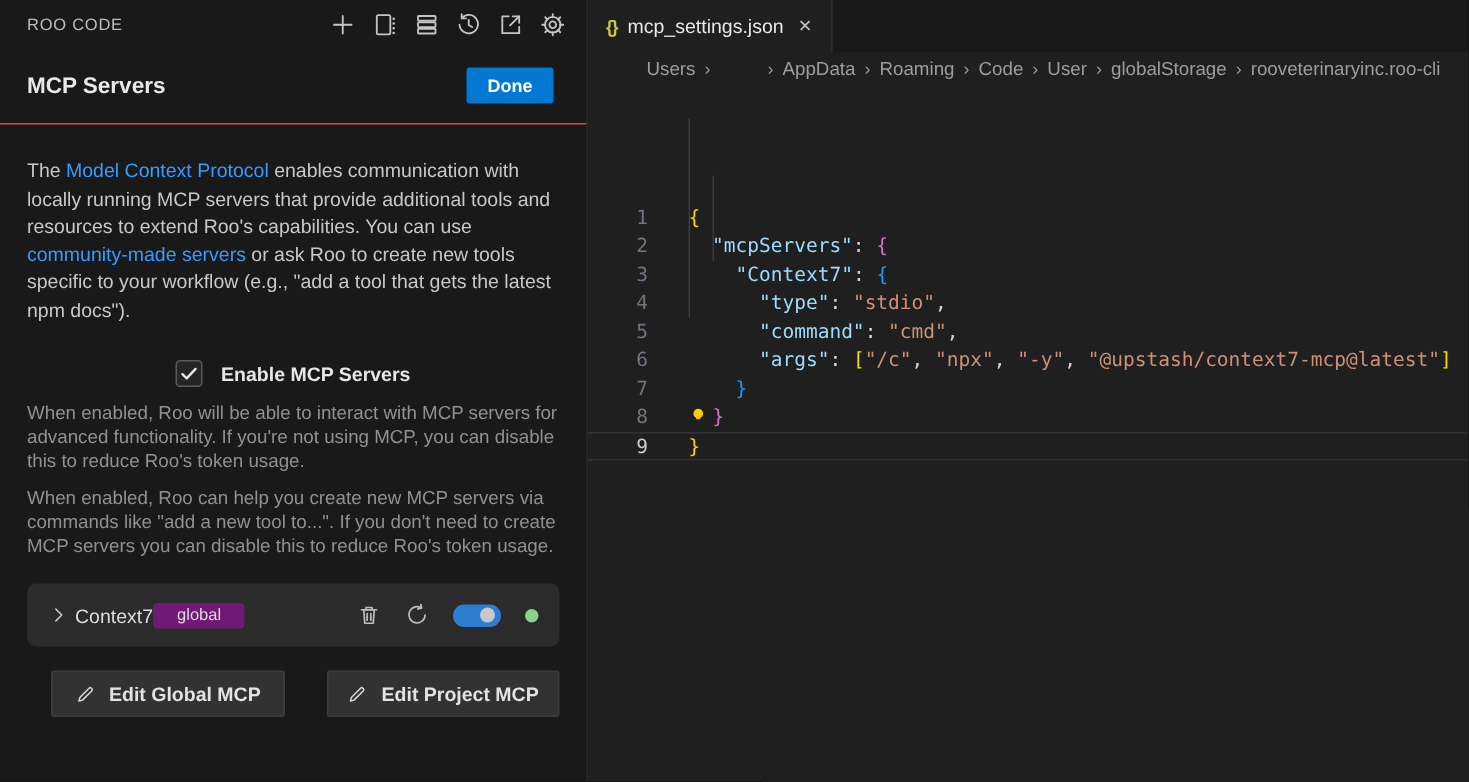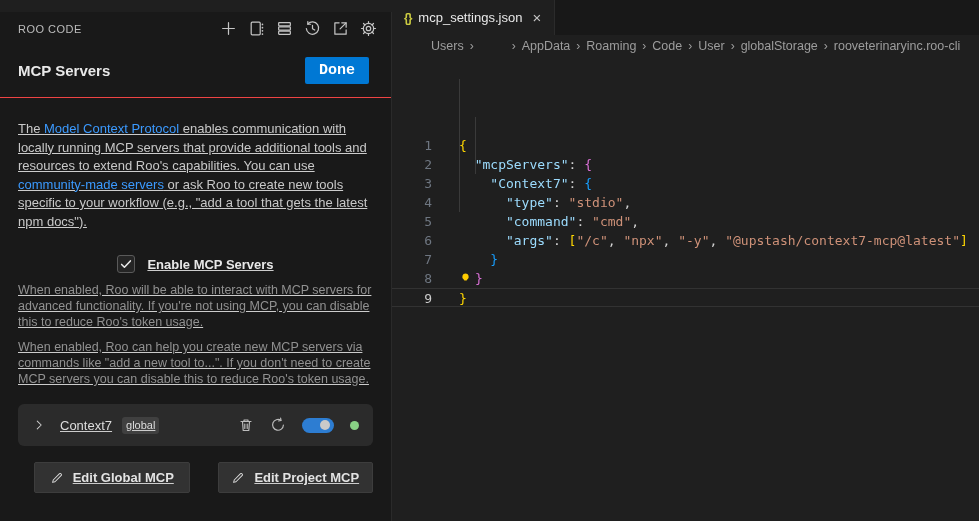--- a/index.html
+++ b/index.html
@@ -7,62 +7,61 @@
   body { font-family:"Liberation Sans", sans-serif; }
   #app {
     width:979px; height:521px; display:flex; overflow:hidden;
     background:#1f1f1f; color:#ccc; position:relative;
   }
   
   .sidebar {
     width:392px; min-width:392px; background:#191919;
     border-right:1px solid #2a2a2a; display:flex; flex-direction:column;
     overflow:hidden;
-    margin-top:12px;
   }
   .roo-header {
     height:33px; display:flex; align-items:center; padding:0 14px 0 18px;
   }
   .roo-title { font-size:11px; letter-spacing:.5px; color:#bdbdbd; }
   .roo-icons { margin-left:auto; display:flex; gap:11px; align-items:center; }
   .icon { display:inline-flex; align-items:center; justify-content:center; color:#c5c5c5; }
   .icon svg { width:100%; height:100%; fill:none; stroke:currentColor; stroke-width:1.15; stroke-linecap:round; stroke-linejoin:round; }
   .roo-icons .icon { width:17px; height:17px; cursor:pointer; }
   .panel-titlebar {
     display:flex; align-items:center; padding:12px 22px 13px 18px;
     border-bottom:1px solid #ef4444;
   }
   .page-title { font-size:15px; font-weight:bold; color:#e9e9e9; }
   .done-btn {
     margin-left:auto; background:var(--accent,#0078d4); color:#fff;
-    border:none; border-radius:2px; font-size:15px; font-weight:bold;
-    padding:5px 14px; cursor:pointer; font-family:Liberation Mono, monospace;
-  }
-  .panel-body { padding:22px 18px 0 18px; flex:1;text-decoration:underline; }
+    border:none; border-radius:2px; font-size:12px; font-weight:bold;
+    padding:5px 14px; cursor:pointer; font-family:Liberation Sans, sans-serif;
+  }
+  .panel-body { padding:22px 18px 0 18px; flex:1; }
   .intro { font-size:13px; line-height:18.5px; color:#c8c8c8; }
   .intro a { color:var(--link,#3b9aff); text-decoration:none; cursor:pointer; }
   .check-row { display:flex; align-items:center; gap:12px; margin-top:24px;justify-content:center; }
   .checkbox {
     width:18px; height:18px; border:1px solid #5a5a5a; border-radius:3px;
     background:#252525; display:inline-flex; align-items:center; justify-content:center;
     cursor:pointer; flex:none;
   }
   .checkbox .icon { width:14px; height:14px; color:#e8e8e8; }
   .checkbox .icon svg { stroke-width:1.8; }
   .check-label { font-size:13px; font-weight:bold; color:#e7e7e7; }
   .check-desc { margin-top:9px; font-size:12.5px; line-height:16px; color:#919191; }
   .server-row {
     margin-top:17px; height:42px; background:#2b2b2b; border-radius:6px;
-    display:flex; align-items:center; padding:0 14px; gap:10px;
+    display:flex; align-items:center; padding:0 14px; 
   }
   .server-row .chev { width:14px; height:14px; color:#cccccc; cursor:pointer; }
   .server-name { font-size:13px; color:#dddddd; margin-left:4px; }
   .scope-badge {
-    background:#404040; color:#dcdcdc; font-size:11px; border-radius:3px;
-    padding:2px 4px; line-height:13px;
+    background:#701a75; color:#dcdcdc; font-size:11px; border-radius:3px;
+    padding:2px 16px; line-height:13px;
   }
   .server-actions { margin-left:auto; display:flex; align-items:center; gap:16px; }
   .server-actions .icon { width:16px; height:16px; color:#bdbdbd; cursor:pointer; }
   .toggle {
     width:32px; height:15px; border-radius:8px; background:#5a5a5a;
     position:relative; cursor:pointer; flex:none;
   }
   .toggle.on { background:var(--toggle-on,#2d7dd2); }
   .toggle .knob {
     position:absolute; top:2.5px; left:3px; width:10px; height:10px;

